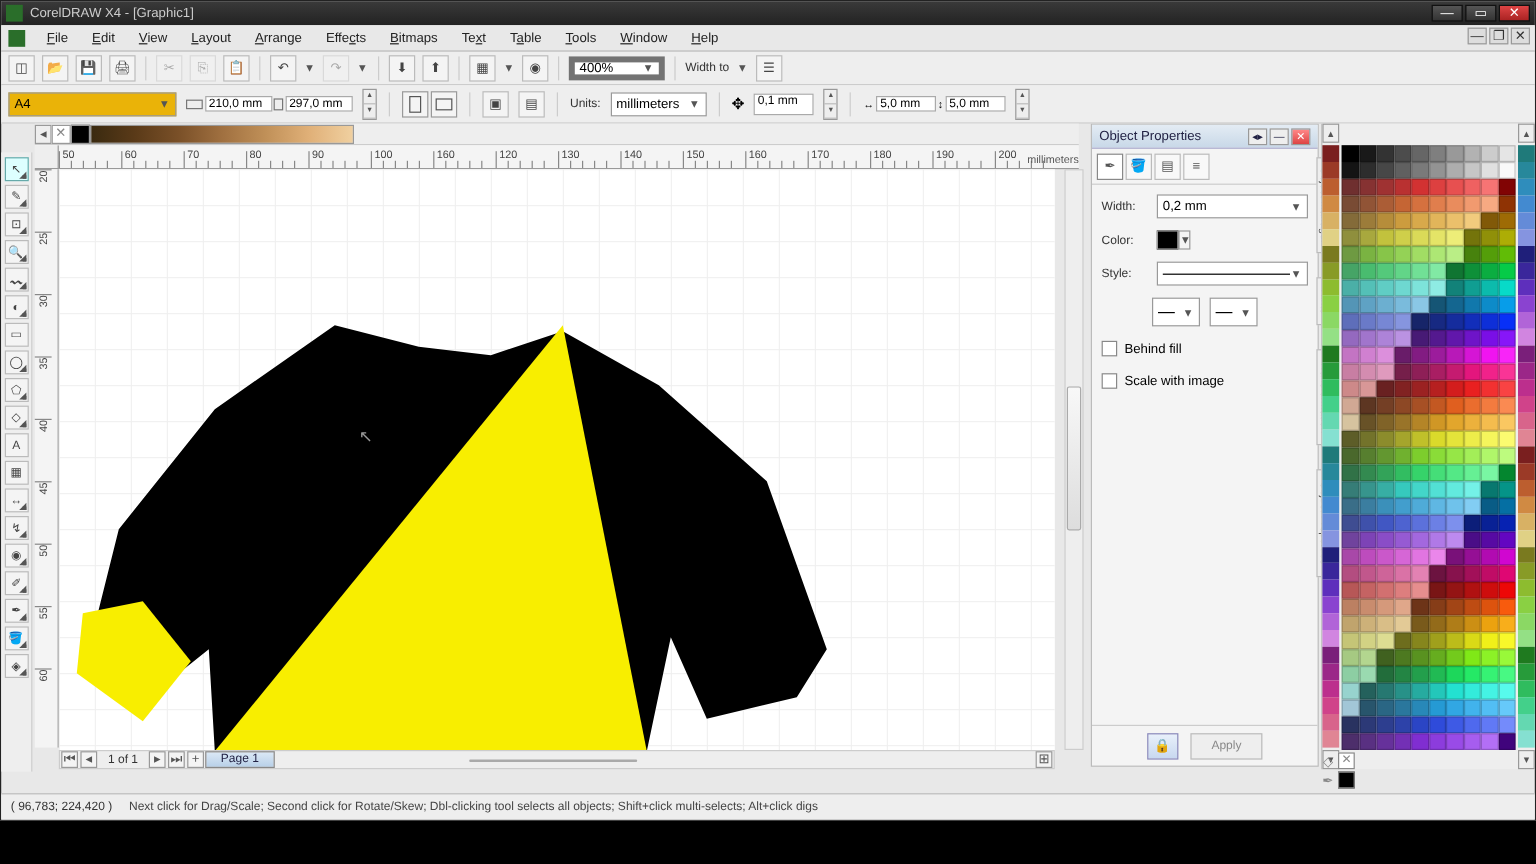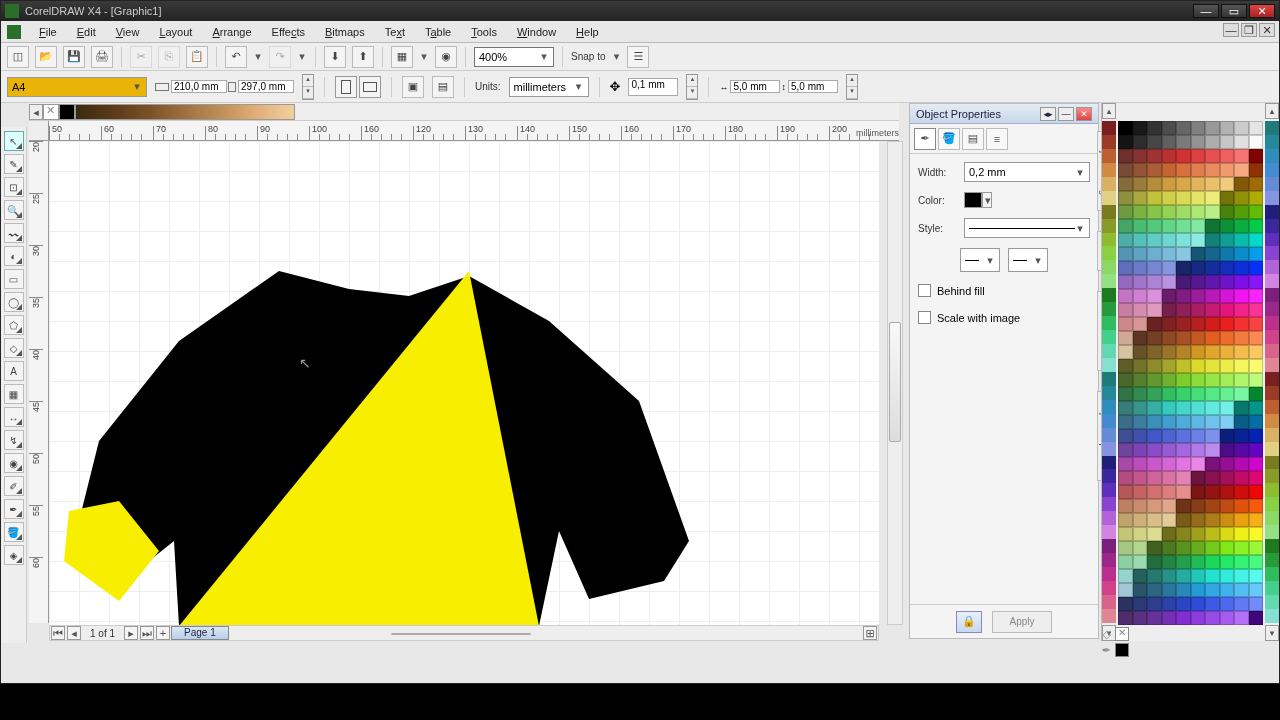--- a/index.html
+++ b/index.html
@@ -12,21 +12,21 @@
 .titlebar-btns .close { background: linear-gradient(#d44,#a22); }
 .menubar { height: 22px; background: #e8e8e8; display: flex; align-items: center; padding: 0 6px; gap: 4px; border-bottom: 1px solid #bbb; position: relative; }
 .menubar .app-icon { width: 14px; height: 14px; background: #2a6e2a; margin-right: 6px; }
 .menubar span.menu { padding: 2px 8px; color: #222; }
 .menubar span.menu u { text-decoration: underline; }
 .doc-btns { position: absolute; right: 4px; top: 2px; display: flex; gap: 2px; }
 .doc-btns span { width: 16px; height: 14px; background: #ddd; border: 1px solid #999; text-align: center; line-height: 12px; color: #333; }
 .toolbar1 { height: 28px; background: #eee; border-bottom: 1px solid #ccc; display: flex; align-items: center; padding: 0 6px; gap: 6px; }
 .tbtn { width: 22px; height: 22px; background: #f4f4f4; border: 1px solid #bbb; display: flex; align-items: center; justify-content: center; color: #444; }
 .sep { width: 1px; height: 20px; background: #ccc; margin: 0 2px; }
-.zoom-sel { width: 80px; height: 20px; border: 1px solid #737373; background: #fff; padding: 0 4px; display: flex; align-items: center; justify-content: space-between; }
+.zoom-sel { width: 80px; height: 20px; border: 5px solid #737373; background: #fff; padding: 0 4px; display: flex; align-items: center; justify-content: space-between; }
 .drop { width: 10px; text-align: center; color: #555; }
 .toolbar2 { height: 32px; background: #eee; border-bottom: 1px solid #ccc; display: flex; align-items: center; padding: 0 6px; gap: 8px; position: relative; }
 .paper-sel { width: 140px; height: 20px; border: 1px solid #999; background: #eab308; padding: 0 4px; display: flex; align-items: center; justify-content: space-between; }
 .dim-box { display: flex; gap: 1px; }
 .dim-row { display: flex; align-items: center; gap: 2px; }
 .dim-icon { width: 14px; height: 10px; border: 1px solid #777; }
 .dim-val { width: 56px; height: 13px; border: 1px solid #aaa; background: #fff; font-size: 10px; padding: 0 2px; line-height: 11px; }
 .spin { width: 12px; height: 26px; border: 1px solid #999; background: #eee; display: flex; flex-direction: column; }
 .spin div { flex: 1; text-align: center; font-size: 7px; color: #555; border-bottom: 1px solid #bbb; }
 .orient { display: flex; gap: 2px; }
@@ -163,21 +163,21 @@
     <div class="sep"></div>
     <div class="tbtn">▦</div>
     <div class="drop">▾</div>
     <div class="tbtn">◉</div>
     <div class="sep"></div>
     <div class="zoom-sel">
       <span>400%</span>
       <span class="drop">▾</span>
     </div>
     <div class="sep"></div>
-    <span class="lbl">Snap to</span>
+    <span class="lbl">Width to</span>
     <div class="drop">▾</div>
     <div class="tbtn">☰</div>
   </div>
 
   <div class="toolbar2">
     <div class="paper-sel">
       <span>A4</span>
       <span class="drop">▾</span>
     </div>
     <div class="dim-box">
@@ -960,14 +960,18 @@
     <div class="status-sw-row">
       <span style="color:#888">◇</span>
       <div class="sw none-sw"></div>
     </div>
     <div class="status-sw-row">
       <span style="color:#888">✒</span>
       <div class="sw" style="background:#000"></div>
     </div>
   </div>
 
+  <div class="statusbar">
+    <span class="coords">( 96,783; 224,420 )</span>
+    <span class="hint">Next click for Drag/Scale; Second click for Rotate/Skew; Dbl-clicking tool selects all objects; Shift+click multi-selects; Alt+click digs</span>
+  </div>
 
 </div>
 
 </body></html>

